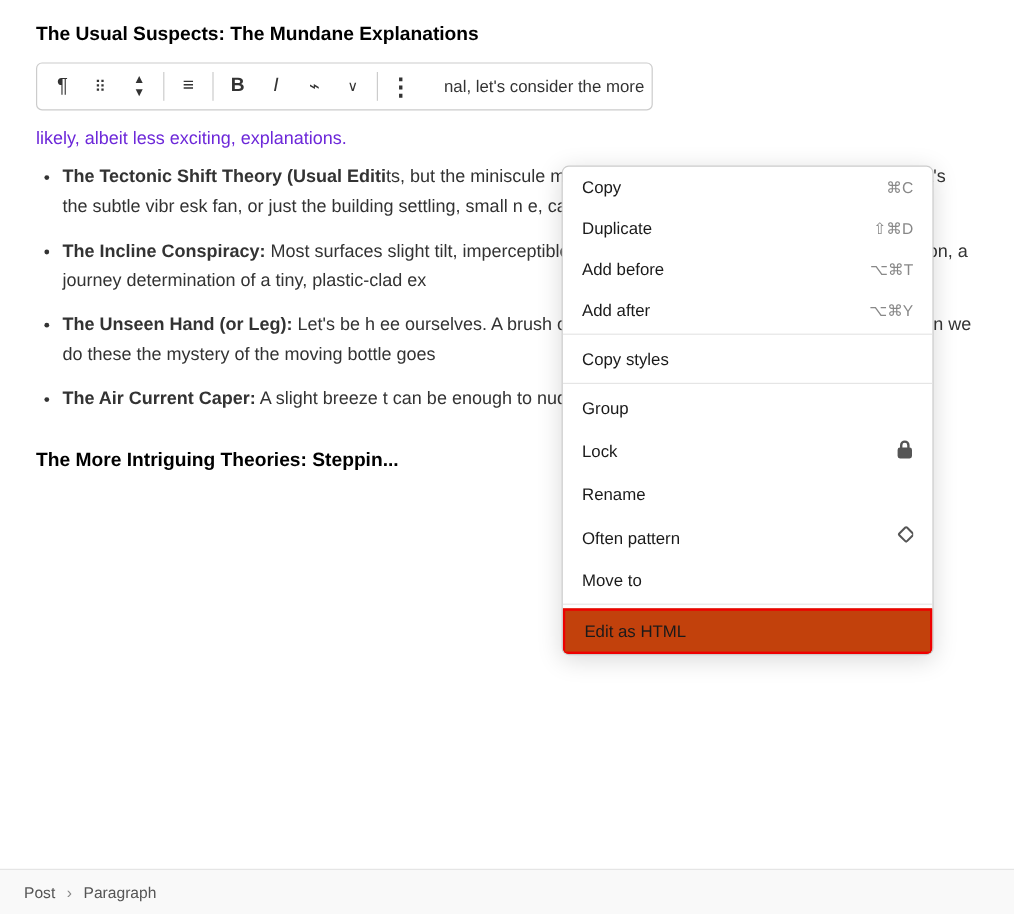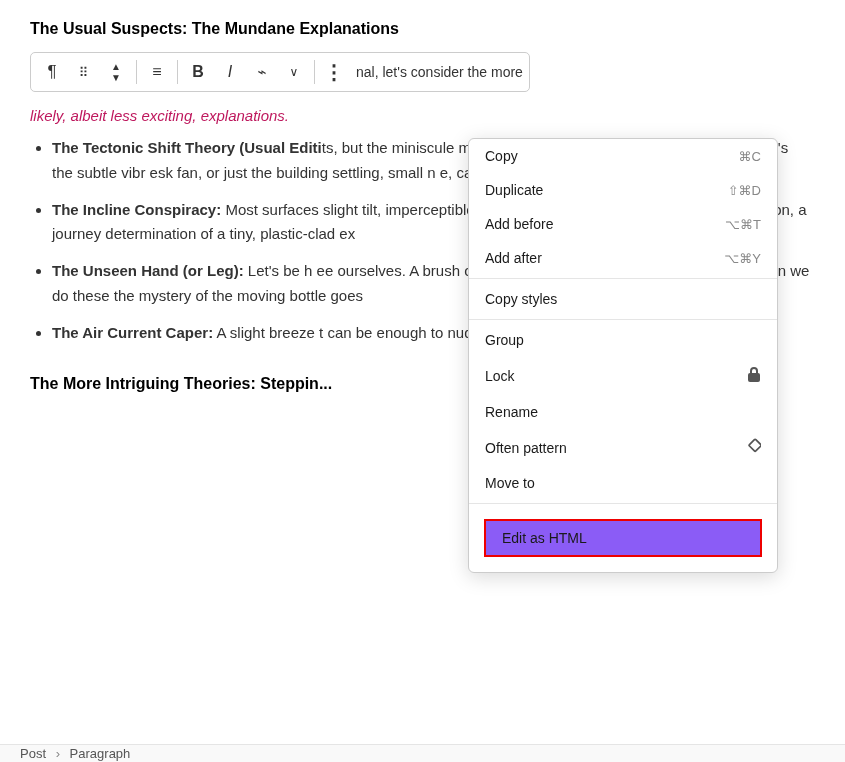--- a/index.html
+++ b/index.html
@@ -68,24 +68,23 @@
       height: 30px;
       border: none;
       background: transparent;
       cursor: pointer;
       font-size: 18px;
       color: #333;
       letter-spacing: 0;
     }
 
     .intro-text {
-      color: #be185d;
+      color: #6d28d9;
       margin-bottom: 10px;
       line-height: 1.65;
-      font-style: italic;
     }
 
     .bullet-list {
       list-style: disc;
       padding-left: 22px;
       color: #333;
     }
 
     .bullet-list li {
       margin-bottom: 12px;
@@ -133,31 +132,31 @@
     }
 
     .menu-separator {
       height: 1px;
       background: #e5e5e5;
       margin: 3px 0;
     }
 
     .edit-as-html-item {
       border: 2px solid #e00;
-      margin: 15px;
-      background: #8b5cf6;
+      margin: 0;
+      background: #c2410c;
     }
 
     
     .status-bar {
       position: absolute;
       bottom: 0;
       left: 0;
       right: 0;
-      height: 18px;
+      height: 38px;
       display: flex;
       align-items: center;
       padding: 0 20px;
       border-top: 1px solid #e5e5e5;
       font-size: 13px;
       color: #555;
       background: #f9f9f9;
     }
 
     .breadcrumb-sep {
@@ -201,21 +200,21 @@
     <button class="toolbar-btn" title="Link">
       <span style="font-size:15px;">⌁</span>
     </button>
     <button class="toolbar-btn" title="More">
       <span style="font-size:12px;">∨</span>
     </button>
     <div class="toolbar-divider"></div>
     <button class="toolbar-more-btn" title="More options">
       <span style="font-size:20px; font-weight:700; letter-spacing:0;">⋮</span>
     </button>
-    <span style="font-size:14px; color:#333; margin-left:6px;">nal, let's consider the more</span>
+    <span style="font-size:14px; color:#333; margin-left:20px;">nal, let's consider the more</span>
   </div>
 
   
   <div class="intro-text" style="margin-bottom:10px; overflow:hidden; max-height:22px;">
     likely, albeit less exciting, explanations.
   </div>
 
   
   <ul class="bullet-list">
     <li>

